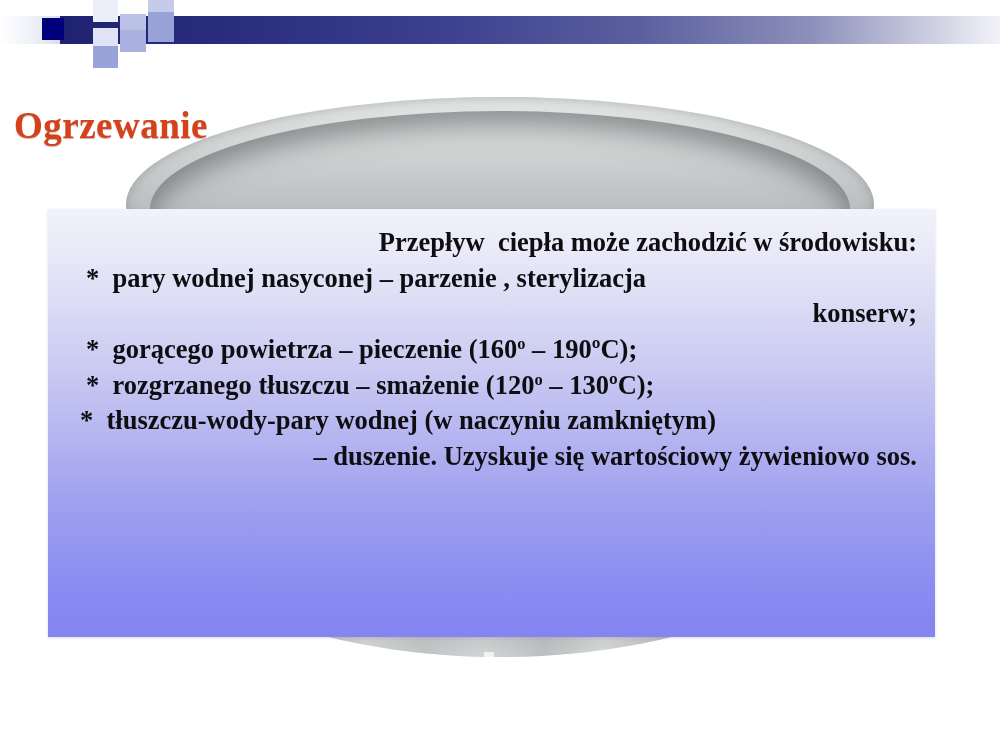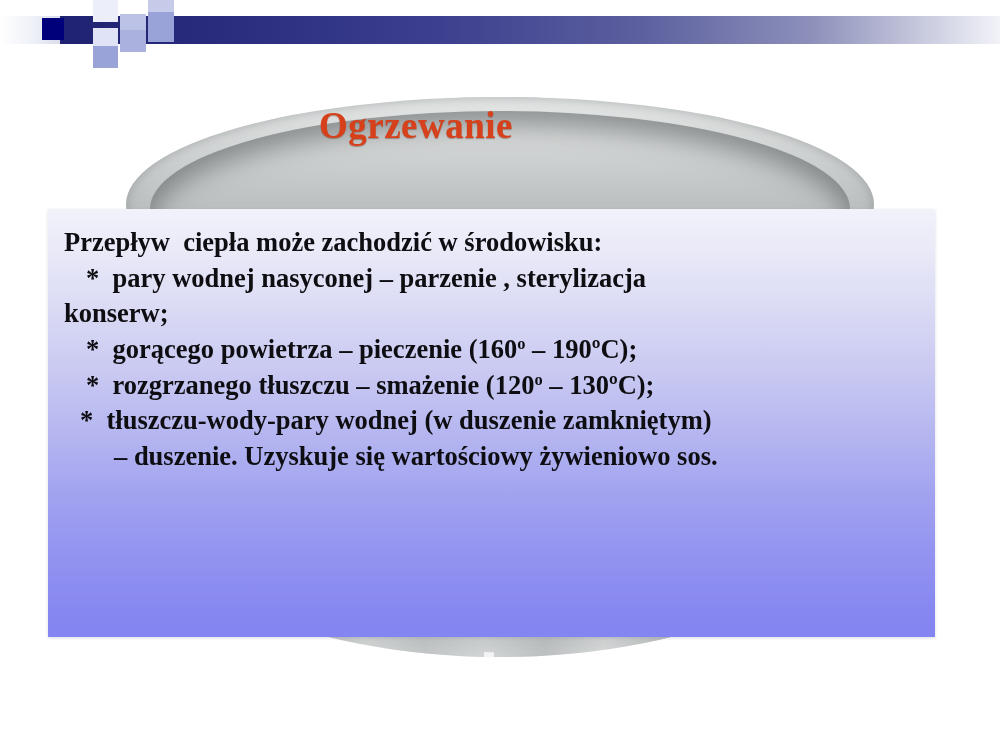--- a/index.html
+++ b/index.html
@@ -184,24 +184,24 @@
     top: 168px;
     width: 30px;
     height: 80px;
     border-radius: 50%;
     background: linear-gradient(to left, #c2c5c6 0%, #d8dada 45%, #abafaf 100%);
   }
 
   
   #slide-title {
     position: absolute;
-    left: 0;
+    left: 14px;
     top: 104px;
     width: 832px;
-    text-align: center;
+    text-align: left;
     font-family: "Liberation Serif", serif;
     font-weight: bold;
     font-size: 37px;
     letter-spacing: 0.5px;
     color: #d6401a;
     text-shadow: 0 1px 1px rgba(90,25,10,0.35);
   }
 
   
   #watermark {
@@ -246,22 +246,22 @@
     font-size: 26.5px;
     line-height: 1.345;
     color: #0e0e12;
   }
   .line {
     white-space: pre;
   }
   .line.indent1 { padding-left: 26px; }
   .line.indent2 { padding-left: 22px; }
   .line.indent3 { padding-left: 16px; }
-  .line.indent4 { padding-left: 50px; }
-  .line.flush   { padding-left: 0px; }
+  .line.indent4 { padding-left: 50px; text-align: right; }
+  .line.flush   { padding-left: 0px; text-align: right; }
   sup {
     font-size: 0.62em;
     vertical-align: 0.52em;
     line-height: 0;
   }
 </style>
 </head>
 <body>
 
 <div id="slide">
@@ -294,19 +294,19 @@
   <div id="watermark">wedlinydomowe.pl</div>
 
   <div id="text-box">
     <div id="body-text">
       <div class="line flush">Przepływ  ciepła może zachodzić w środowisku:</div>
       <div id="bullet-lines">
           <div class="line indent2">*  pary wodnej nasyconej – parzenie , sterylizacja</div>
           <div class="line flush">konserw;</div>
           <div class="line indent2">*  gorącego powietrza – pieczenie (160<sup>o</sup> – 190ºC);</div>
           <div class="line indent2">*  rozgrzanego tłuszczu – smażenie (120<sup>o</sup> – 130ºC);</div>
-          <div class="line indent3">*  tłuszczu-wody-pary wodnej (w duszenie zamkniętym)</div>
+          <div class="line indent3">*  tłuszczu-wody-pary wodnej (w naczyniu zamkniętym)</div>
           <div class="line indent4">– duszenie. Uzyskuje się wartościowy żywieniowo sos.</div>
         </div>
     </div>
   </div>
 
 </div>
 
 </body></html>

